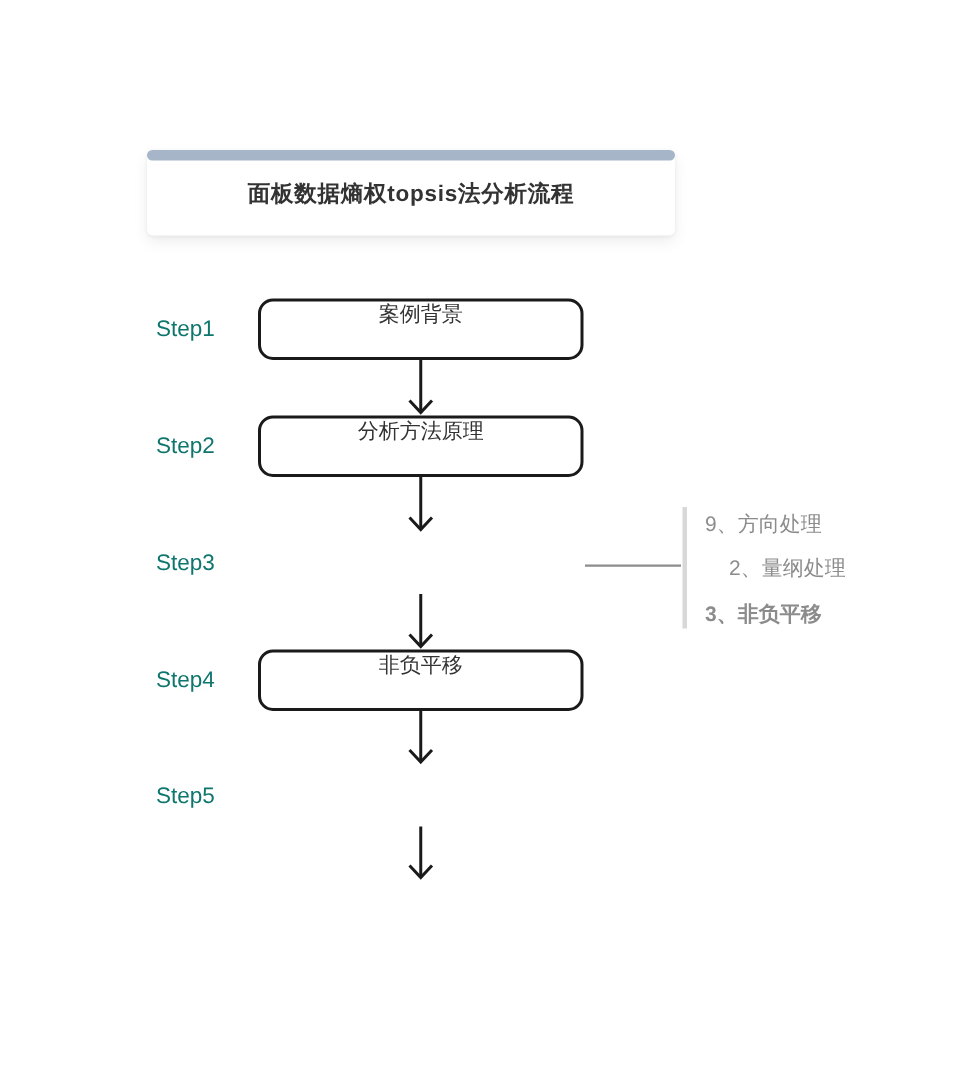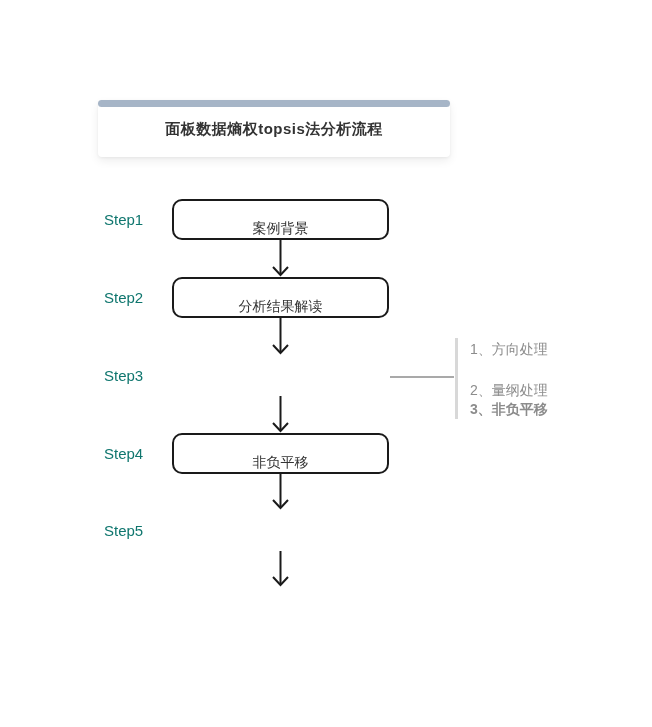--- a/index.html
+++ b/index.html
@@ -72,21 +72,21 @@
   .step-box {
     position: absolute;
     left: 172px;
     top: 0;
     width: 213px;
     height: 37px;
     background: #ffffff;
     border: 2px solid #1a1a1a;
     border-radius: 10px;
     display: flex;
-    align-items: flex-end;
+    align-items: flex-start;
     justify-content: center;
     font-size: 14px;
     color: #333333;
   }
 
   
   .overlay {
     position: absolute;
     left: 0;
     top: 0;
@@ -107,21 +107,21 @@
   .side-item {
     position: absolute;
     left: 470px;
     height: 20px;
     line-height: 20px;
     font-size: 14px;
     color: #8c8c8c;
     white-space: nowrap;
   }
   .side-item.i0 { top: 339px; }
-  .side-item.i1 { top: 380px; }
+  .side-item.i1 { top: 368px; margin-left: 16px; }
   .side-item.i2 { top: 399px; font-weight: bold; }
 </style>
 </head>
 <body>
 
 <div class="canvas">
 
   <div class="title-card">
     <div class="accent-bar"></div>
     <div class="title-text">面板数据熵权topsis法分析流程</div>
@@ -130,21 +130,21 @@
   <div class="step-row" style="top:199px">
     <span class="step-label">Step1</span>
     <div class="step-box">
       <span>案例背景</span>
     </div>
   </div>
 
   <div class="step-row" style="top:277px">
     <span class="step-label">Step2</span>
     <div class="step-box">
-      <span>分析结果解读</span>
+      <span>分析方法原理</span>
     </div>
   </div>
 
   <div class="step-row" style="top:355px">
     <span class="step-label">Step3</span>
   </div>
 
   <div class="step-row" style="top:433px">
     <span class="step-label">Step4</span>
     <div class="step-box">
@@ -181,17 +181,17 @@
 
     <g stroke="#1a1a1a" stroke-width="2" fill="none">
       <line x1="280.5" y1="551" x2="280.5" y2="584"></line>
       <polyline points="273,577 280.5,585 288,577"></polyline>
     </g>
 
     <line x1="390" y1="377" x2="454" y2="377" stroke="#8c8c8c" stroke-width="1.5"></line>
   </svg>
 
   <div class="side-bar"></div>
-  <div class="side-item i0">1、方向处理</div>
+  <div class="side-item i0">9、方向处理</div>
   <div class="side-item i1">2、量纲处理</div>
   <div class="side-item i2">3、非负平移</div>
 
 </div>
 
 </body></html>

